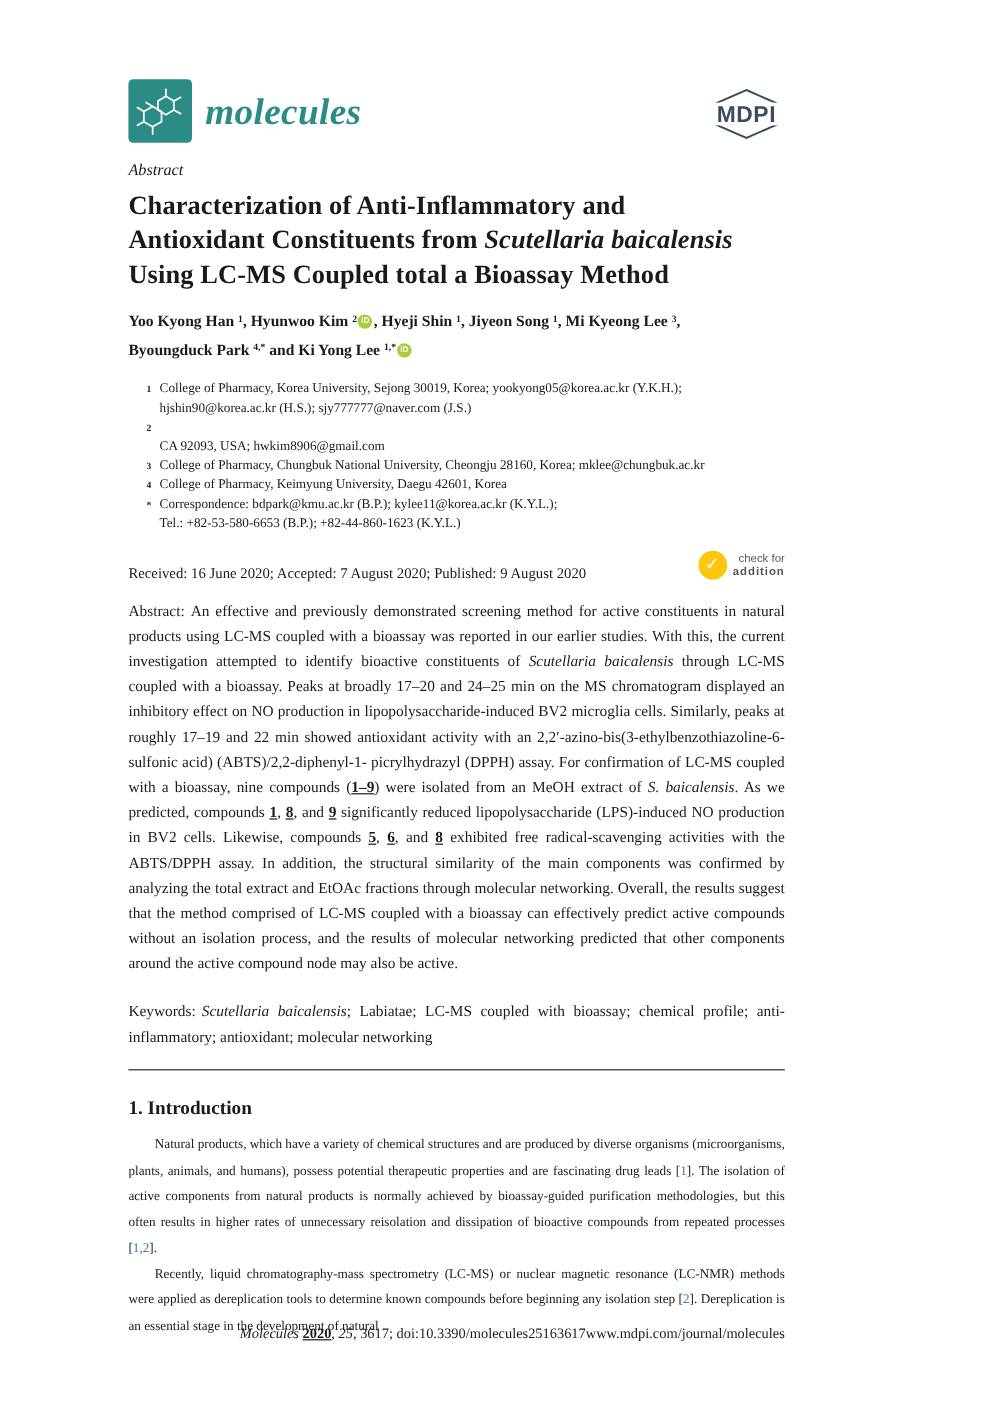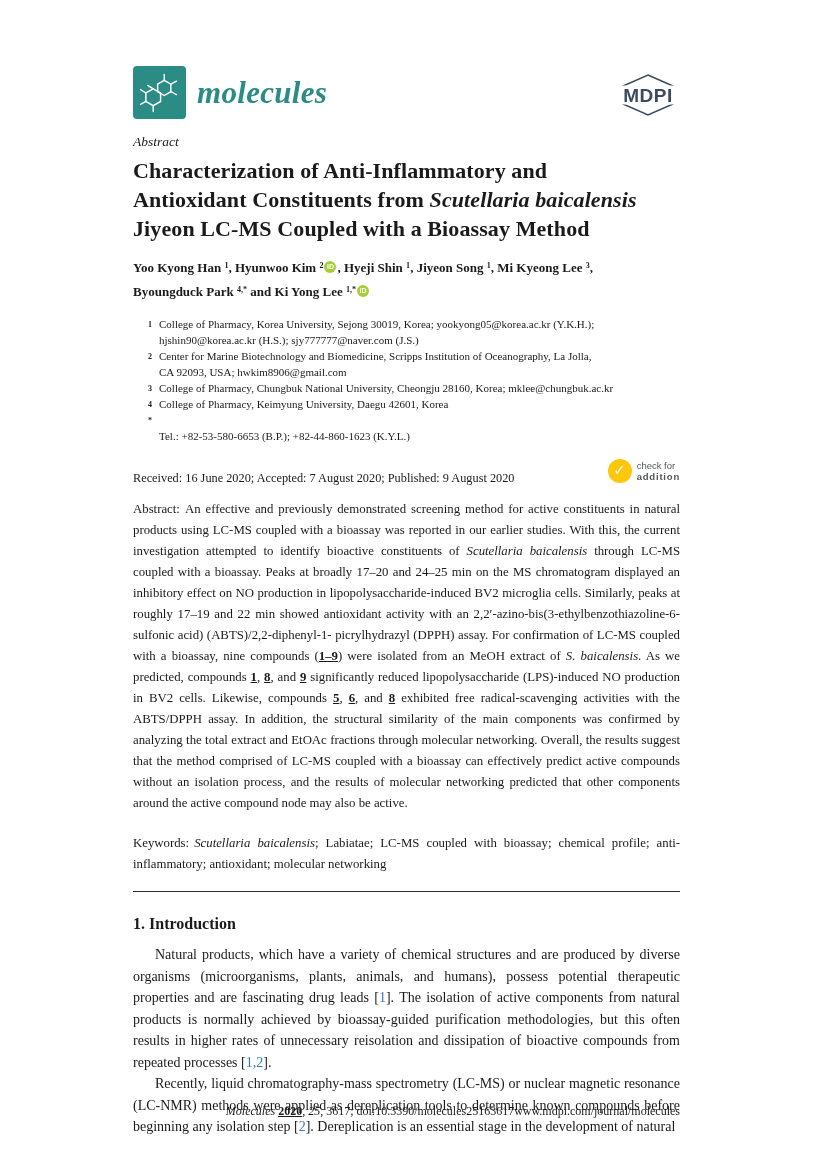--- a/index.html
+++ b/index.html
@@ -2,53 +2,52 @@
 <html><head>
 <meta charset="utf-8">
 <style>
   * { margin:0; padding:0; box-sizing:border-box; }
   html,body { background:#ffffff; }
   .page {
     width:761px; height:1169px; background:#ffffff; position:relative;
     padding:66px 107px 0 107px;
     font-family:"Liberation Serif", serif; color:#1a1a1a;
     overflow:hidden;
-    margin-left:26px;
   }
   
   .masthead { display:flex; justify-content:space-between; align-items:flex-start; height:54px; }
   .journal-logo { display:flex; align-items:center; gap:11px; }
   .logo-box { width:53px; height:53px; background:#2b8c85; border-radius:4px; display:flex; align-items:center; justify-content:center; }
   .logo-text { font-size:31px; font-style:italic; font-weight:bold; color:#2b8c85; letter-spacing:0.3px; }
   .mdpi-logo { margin-top:7px; }
   
   .article-type { font-style:italic; font-size:13.5px; margin-top:14px; }
   .title { font-size:22px; line-height:29px; font-weight:bold; margin-top:6px; letter-spacing:0.1px; }
   .authors { font-size:13px; font-weight:bold; line-height:22px; margin-top:14px; }
   .affiliations { margin-top:11px; font-size:11px; line-height:16px; list-style:none; }
   .aff-row { display:flex; }
   .aff-marker { flex:0 0 26px; padding-left:15px; font-size:8px; font-weight:bold; position:relative; top:1px; }
   .aff-text { flex:1; }
   .dates-row { display:flex; justify-content:space-between; align-items:flex-start; margin-top:15px; }
   .dates { font-size:12.3px; margin-top:12px; }
   
-  .badge { display:flex; align-items:center; gap:5px; cursor:pointer; }
+  .badge { display:flex; align-items:center; gap:5px; cursor:pointer;text-align:right; }
   .badge-circle { width:24px; height:24px; background:#fdc70d; border-radius:50%; position:relative; flex:0 0 24px; }
   .badge-circle::after { content:"✓"; position:absolute; top:50%; left:50%; transform:translate(-50%,-54%);
     color:#ffffff; font-weight:bold; font-size:15px; font-family:"DejaVu Sans", sans-serif; }
   .badge-text { font-family:"Liberation Sans", sans-serif; font-size:9.5px; line-height:11px; color:#555659; }
   .badge-text .l2 { font-weight:bold; letter-spacing:0.8px; }
   
   .abstract { margin-top:13px; font-size:12.8px; line-height:21px; text-align:justify; }
   .para-label { font-weight:normal; margin-right:5px; }
   .keywords { margin-top:19px; font-size:12.8px; line-height:21px; text-align:justify; }
   .divider { border:none; border-top:1px solid #2b2b2b; margin-top:16px; }
   
   .section-heading { font-size:16px; font-weight:bold; margin-top:23px; }
-  .body-para { font-size:14px; line-height:21.5px; text-align:justify; text-indent:22px; }
+  .body-para { font-size:11px; line-height:21.5px; text-align:justify; text-indent:22px; }
   .body-para.first { margin-top:11px; }
   
   .run-i { font-style:italic; }
   .run-b { font-weight:bold;text-decoration:underline; }
   .run-sup { font-size:0.62em; position:relative; top:-0.45em; }
   .run-link { color:#2f7cbe; }
   .orcid-icon { display:inline-block; width:12px; height:12px; border-radius:50%; background:#a6ce39;
     color:#fff; font-family:"Liberation Sans", sans-serif; font-size:7px; font-weight:bold; font-style:normal;
     line-height:12px; text-align:center; position:relative; top:-3px; margin:0 1px; }
   
@@ -82,44 +81,44 @@
       <svg width="64" height="44" viewBox="0 0 64 44" aria-hidden="true">
         <polygon points="32,2 57,13 57,31 32,42 7,31 7,13" fill="none" stroke="#3c4c5e" stroke-width="1.6"></polygon>
         <rect x="0" y="12.5" width="64" height="19" fill="#ffffff"></rect>
         <text x="32" y="29" text-anchor="middle" font-family="Liberation Sans, sans-serif" font-size="19" font-weight="bold" fill="#3c4c5e" letter-spacing="0.5">MDPI</text>
       </svg>
     </div>
   </header>
 
   <div class="article-type">Abstract</div>
 
-  <h1 class="title"><span>Characterization of Anti-Inflammatory and</span><br><span>Antioxidant Constituents from </span><span class="run-i">Scutellaria baicalensis</span><br><span>Jiyeon LC-MS Coupled with a Bioassay Method</span></h1>
+  <h1 class="title"><span>Characterization of Anti-Inflammatory and</span><br><span>Antioxidant Constituents from </span><span class="run-i">Scutellaria baicalensis</span><br><span>Using LC-MS Coupled total a Bioassay Method</span></h1>
 
   <div class="authors"><span>Yoo Kyong Han </span><span class="run-sup">1</span><span>, Hyunwoo Kim </span><span class="run-sup">2</span><span class="orcid-icon">iD</span><span>, Hyeji Shin </span><span class="run-sup">1</span><span>, Jiyeon Song </span><span class="run-sup">1</span><span>, Mi Kyeong Lee </span><span class="run-sup">3</span><span>,</span><br><span>Byoungduck Park </span><span class="run-sup">4,*</span><span> and Ki Yong Lee </span><span class="run-sup">1,*</span><span class="orcid-icon">iD</span></div>
 
   <ul class="affiliations">
     <li class="aff-row">
       <span class="aff-marker">1</span>
       <span class="aff-text"><span>College of Pharmacy, Korea University, Sejong 30019, Korea; yookyong05@korea.ac.kr (Y.K.H.);</span><br><span>hjshin90@korea.ac.kr (H.S.); sjy777777@naver.com (J.S.)</span></span>
     </li>
     <li class="aff-row">
       <span class="aff-marker">2</span>
-      <span class="aff-text"><span>Center for Marine Biotechnology and Biomedicine, Scripps Institution of Oceanography, La Jolla,</span><br><span>CA 92093, USA; hwkim8906@gmail.com</span></span>
+      <span class="aff-text"><br><span>CA 92093, USA; hwkim8906@gmail.com</span></span>
     </li>
     <li class="aff-row">
       <span class="aff-marker">3</span>
       <span class="aff-text"><span>College of Pharmacy, Chungbuk National University, Cheongju 28160, Korea; mklee@chungbuk.ac.kr</span></span>
     </li>
     <li class="aff-row">
       <span class="aff-marker">4</span>
       <span class="aff-text"><span>College of Pharmacy, Keimyung University, Daegu 42601, Korea</span></span>
     </li>
     <li class="aff-row">
       <span class="aff-marker">*</span>
-      <span class="aff-text"><br><span>Tel.: +82-53-580-6653 (B.P.); +82-44-860-1623 (K.Y.L.)</span></span>
+      <span class="aff-text"><span>Correspondence: bdpark@kmu.ac.kr (B.P.); kylee11@korea.ac.kr (K.Y.L.);</span><br><span>Tel.: +82-53-580-6653 (B.P.); +82-44-860-1623 (K.Y.L.)</span></span>
     </li>
   </ul>
 
   <div class="dates-row">
     <span class="dates">Received: 16 June 2020; Accepted: 7 August 2020; Published: 9 August 2020</span>
     <div class="badge">
       <span class="badge-circle"></span>
       <span class="badge-text">
         <span class="l1">check for</span><br>
         <span class="l2">addition</span>

